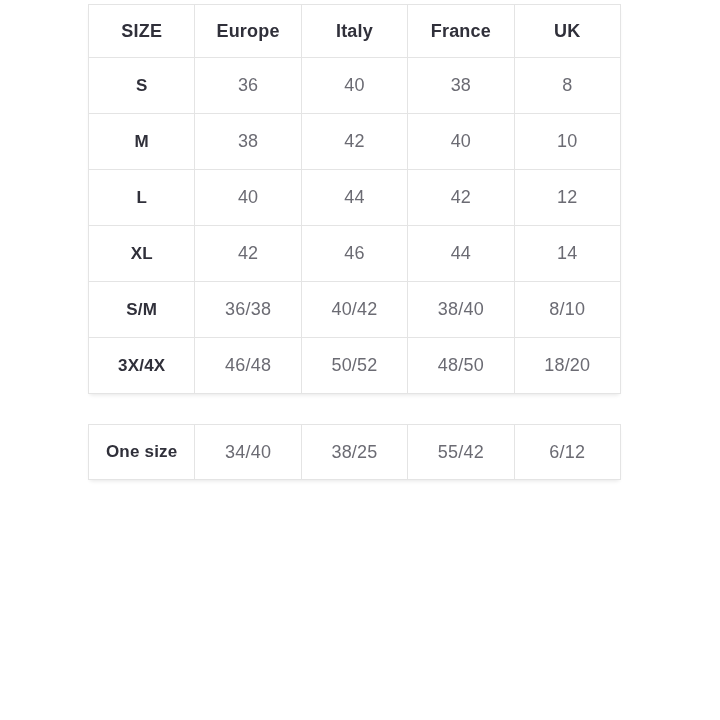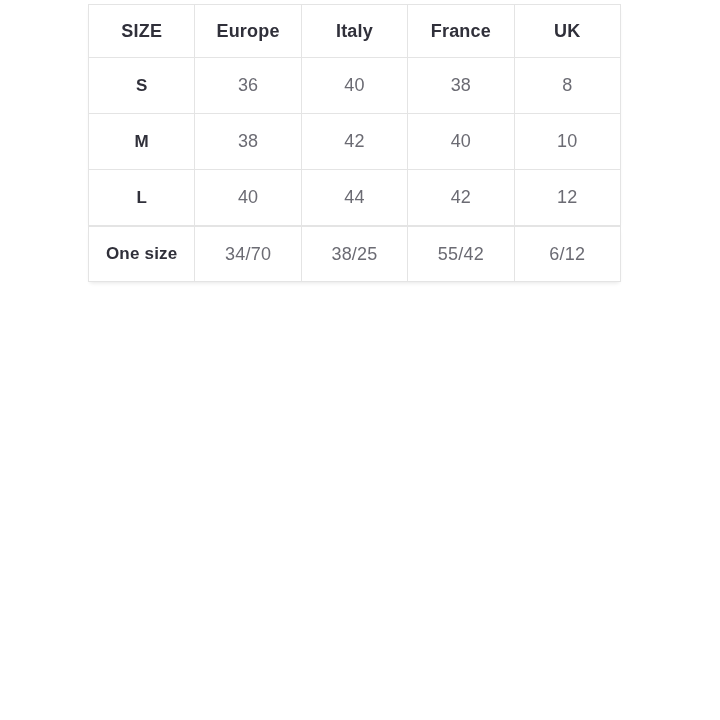--- a/index.html
+++ b/index.html
@@ -42,21 +42,21 @@
   tbody td { height: 56px; }
   td.size-label {
     color: #30303a;
     font-weight: bold;
     font-size: 17px;
   }
   td.value {
     color: #6b6b73;
     font-weight: normal;
   }
-  .extra { }
+  .extra { margin-top: 30px; }
   .extra tbody td { height: 55px; }
 </style>
 </head>
 <body>
 
 <div class="page">
 
   <div class="table-wrap first">
     <table>
       <thead>
@@ -83,30 +83,51 @@
           <td class="value">40</td>
           <td class="value">10</td>
         </tr>
         <tr>
           <td class="size-label">L</td>
           <td class="value">40</td>
           <td class="value">44</td>
           <td class="value">42</td>
           <td class="value">12</td>
         </tr>
+        <tr>
+          <td class="size-label">XL</td>
+          <td class="value">42</td>
+          <td class="value">46</td>
+          <td class="value">44</td>
+          <td class="value">14</td>
+        </tr>
+        <tr>
+          <td class="size-label">S/M</td>
+          <td class="value">36/38</td>
+          <td class="value">40/42</td>
+          <td class="value">38/40</td>
+          <td class="value">8/10</td>
+        </tr>
+        <tr>
+          <td class="size-label">3X/4X</td>
+          <td class="value">46/48</td>
+          <td class="value">50/52</td>
+          <td class="value">48/50</td>
+          <td class="value">18/20</td>
+        </tr>
       </tbody>
     </table>
   </div>
 
   <div class="table-wrap extra">
     <table>
       <tbody>
         <tr>
           <td class="size-label">One size</td>
-          <td class="value">34/70</td>
+          <td class="value">34/40</td>
           <td class="value">38/25</td>
           <td class="value">55/42</td>
           <td class="value">6/12</td>
         </tr>
       </tbody>
     </table>
   </div>
 
 </div>
 

